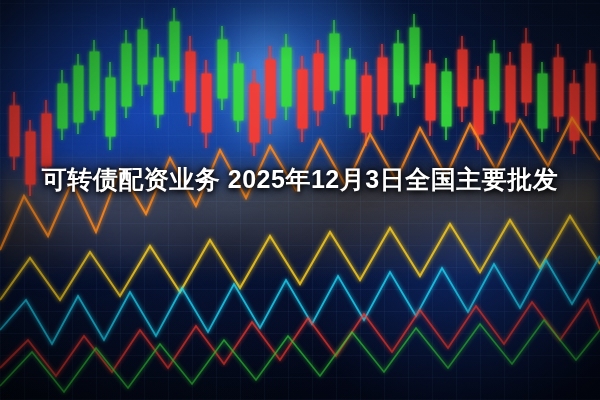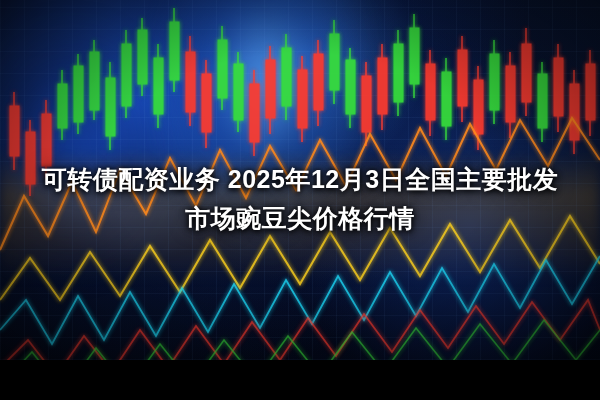--- a/index.html
+++ b/index.html
@@ -3,21 +3,21 @@
 <meta charset="utf-8">
 <style>
   html, body {
     margin: 0;
     padding: 0;
     background: #000;
   }
   #stage {
     position: relative;
     width: 600px;
-    height: 360px;
+    height: 400px;
     overflow: hidden;
     background: #050a18;
     font-family: "Liberation Sans", sans-serif;
   }
 
   
   .bg-base {
     position: absolute;
     inset: 0;
     background:
@@ -209,16 +209,15 @@
 
     <polyline fill="none" stroke="#ff3b2f" stroke-width="1.8" opacity="0.75" filter="url(#softglow)" points="0,368 28,340 56,376 84,336 112,372 140,330 168,368 196,326 224,364 252,322 280,360 308,318 336,356 364,314 392,352 420,310 448,348 476,306 504,344 532,302 560,340 588,300 600,330"></polyline>
 
     <polyline fill="none" stroke="#37e03a" stroke-width="1.6" opacity="0.7" filter="url(#softglow)" points="0,386 32,352 64,392 96,348 128,388 160,344 192,384 224,340 256,380 288,336 320,376 352,332 384,372 416,328 448,368 480,324 512,364 544,320 576,360 600,330"></polyline>
   </svg>
 
   <div class="vignette"></div>
 
   <div class="headline">
     <span class="line">可转债配资业务 2025年12月3日全国主要批发</span>
-    <span class="line">市场豌豆尖价格行情</span>
   </div>
 
 </div>
 
 </body></html>

